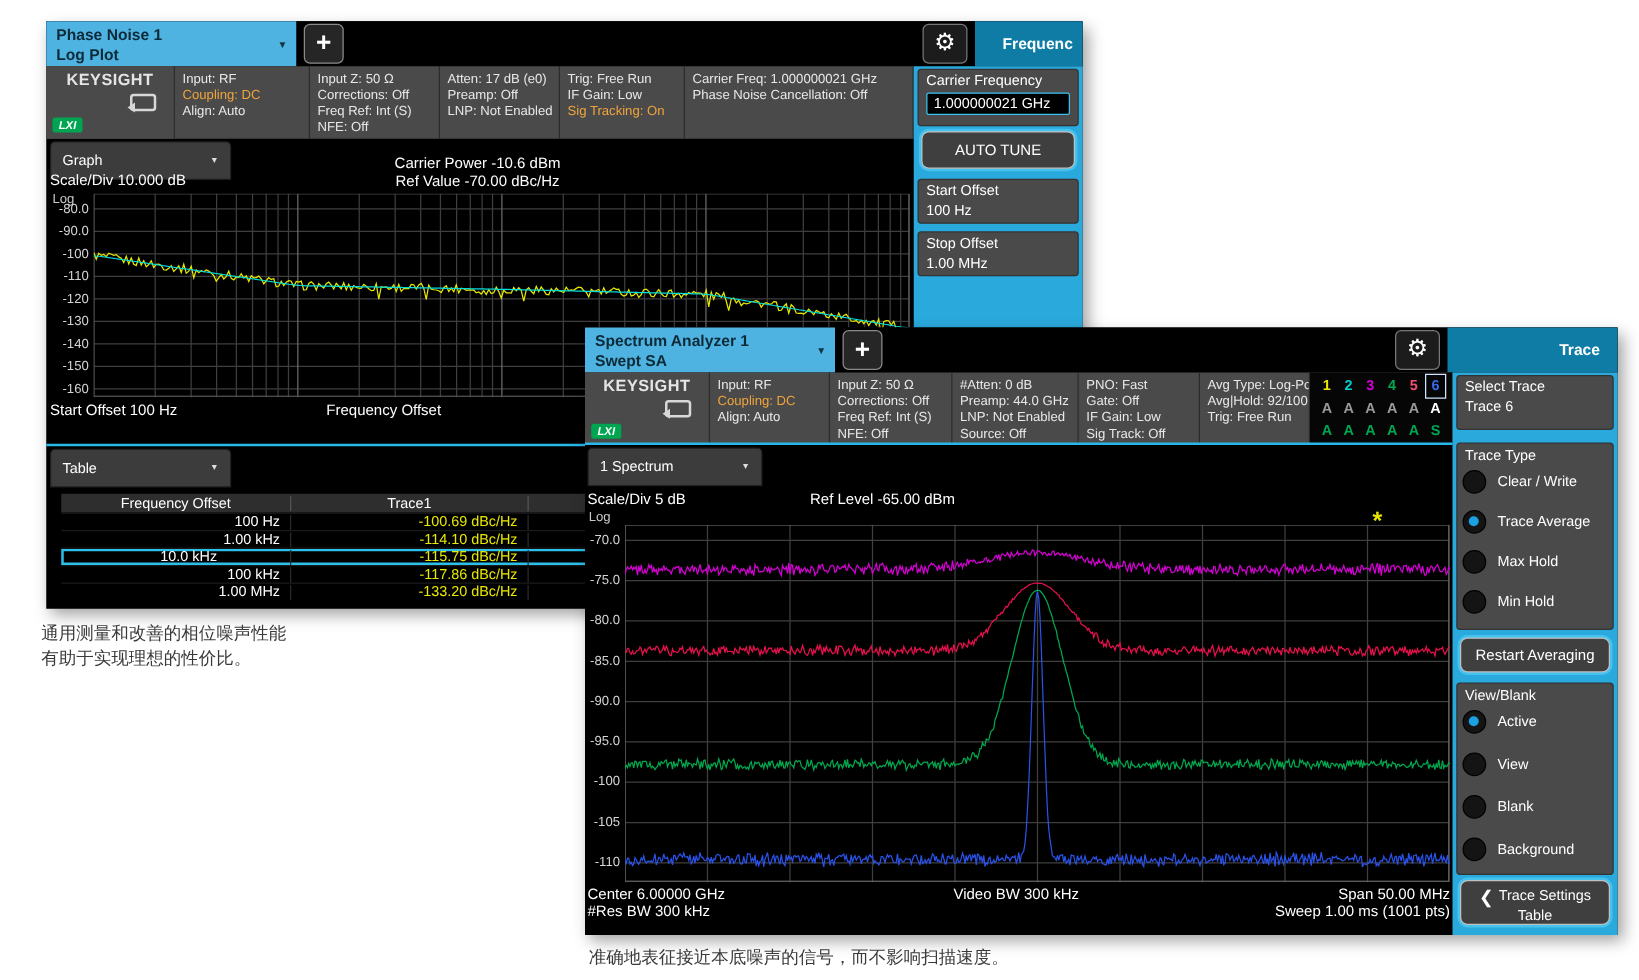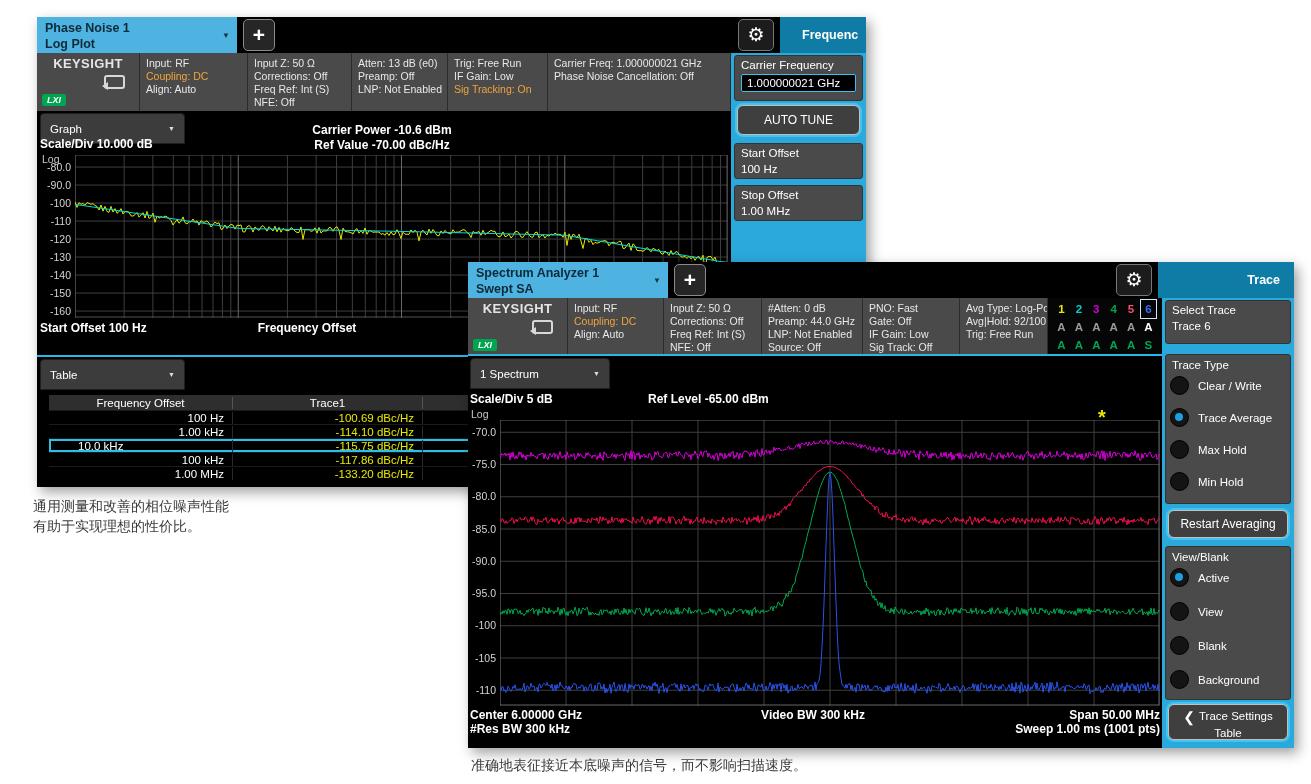--- a/index.html
+++ b/index.html
@@ -26,21 +26,21 @@
   .regrow{display:flex;justify-content:space-between;height:18px;}
   .regcell{width:15px;text-align:center;font-weight:bold;font-size:11.5px;line-height:18px;}
   .regbox{outline:1px solid #cfe4ff;}
   .panel{position:absolute;background:#2aa9dc;}
   .pkey{position:absolute;left:3px;right:3px;background:#4a4a4a;border:1px solid #333;border-radius:3px;padding:3px 6px;color:#fff;font-size:11.5px;box-sizing:border-box;}
   .pinput{background:#000;border:1px solid #39c1ef;border-radius:2px;margin-top:3px;padding:2px 5px;font-size:11.5px;color:#fff;}
   .pval{margin-top:4px;}
   .pbtn{position:absolute;left:6px;right:6px;background:#3f3f3f;border:1px solid #c0c0c0;box-shadow:0 0 0 2px #45c2ee;border-radius:6px;color:#fff;font-size:12px;text-align:center;box-sizing:border-box;}
   .vdrop{position:absolute;background:#3c3c3c;border:1px solid #1f1f1f;border-radius:4px 4px 0 0;color:#fff;font-size:11.5px;padding:0 9px;display:flex;align-items:center;justify-content:space-between;box-sizing:border-box;}
   .vdrop .dcaret{font-size:7px;color:#ddd;}
-  .glabel{position:absolute;color:#fff;font-weight:bold;font-size:12px;white-space:nowrap;}
+  .glabel{position:absolute;color:#fff;font-weight:normal;font-size:12px;white-space:nowrap;}
   .loglbl{position:absolute;color:#c8c8c8;font-size:10.5px;}
   .tick{position:absolute;color:#d4d4d4;font-size:10.5px;text-align:right;}
   .cyanline{position:absolute;height:2px;background:#29b6e8;}
   .tbl{position:absolute;font-size:11.5px;color:#fff;}
   .thead{display:flex;background:#2e2e2e;height:15px;align-items:center;}
   .thead .hc{text-align:center;box-sizing:border-box;}
   .trow{display:flex;height:14px;align-items:center;border-top:1px solid #1b1b1b;box-sizing:border-box;}
   .trow.sel{box-shadow:inset 0 0 0 2px #2bc0ea;}
   .tc{box-sizing:border-box;white-space:nowrap;overflow:hidden;}
   .pgroup{position:absolute;left:3px;right:3px;background:#4a4a4a;border:1px solid #333;border-radius:3px;color:#fff;font-size:11.5px;padding:4px 6px;box-sizing:border-box;}
@@ -80,21 +80,21 @@
             <div class="orange">Coupling: DC</div>
             <div>Align: Auto</div>
           </div>
           <div class="setcol" style="width: 104px;">
             <div>Input Z: 50 Ω</div>
             <div>Corrections: Off</div>
             <div>Freq Ref: Int (S)</div>
             <div>NFE: Off</div>
           </div>
           <div class="setcol" style="width: 96px;">
-            <div>Atten: 13 dB (e0)</div>
+            <div>Atten: 17 dB (e0)</div>
             <div>Preamp: Off</div>
             <div>LNP: Not Enabled</div>
           </div>
           <div class="setcol" style="width: 100px;">
             <div>Trig: Free Run</div>
             <div>IF Gain: Low</div>
             <div class="orange">Sig Tracking: On</div>
           </div>
           <div class="setcol" style="width: 183px;">
             <div>Carrier Freq: 1.000000021 GHz</div>
@@ -208,21 +208,21 @@
             <div class="tc" style="width: 183px; text-align: right; padding-right: 8px;">100 Hz</div>
             <div class="tc" style="width: 190px; text-align: right; padding-right: 8px; color: rgb(232, 232, 0); border-left: 1px solid rgb(42, 42, 42);">-100.69 dBc/Hz</div>
             <div class="tc" style="width: 299px; padding-left: 72px; color: rgb(0, 216, 216); border-left: 1px solid rgb(42, 42, 42);">-1</div>
           </div>
           <div class="trow">
             <div class="tc" style="width: 183px; text-align: right; padding-right: 8px;">1.00 kHz</div>
             <div class="tc" style="width: 190px; text-align: right; padding-right: 8px; color: rgb(232, 232, 0); border-left: 1px solid rgb(42, 42, 42);">-114.10 dBc/Hz</div>
             <div class="tc" style="width: 299px; padding-left: 72px; color: rgb(0, 216, 216); border-left: 1px solid rgb(42, 42, 42);">-1</div>
           </div>
           <div class="trow sel">
-            <div class="tc" style="width: 183px; text-align: left; padding-right: 8px; padding-left: 29px;">10.0 kHz</div>
+            <div class="tc" style="width: 183px; text-align: center; padding-right: 8px; padding-left: 29px;">10.0 kHz</div>
             <div class="tc" style="width: 190px; text-align: right; padding-right: 8px; color: rgb(232, 232, 0); border-left: 1px solid rgb(42, 42, 42);">-115.75 dBc/Hz</div>
             <div class="tc" style="width: 299px; padding-left: 72px; color: rgb(0, 216, 216); border-left: 1px solid rgb(42, 42, 42);">-1</div>
           </div>
           <div class="trow">
             <div class="tc" style="width: 183px; text-align: right; padding-right: 8px;">100 kHz</div>
             <div class="tc" style="width: 190px; text-align: right; padding-right: 8px; color: rgb(232, 232, 0); border-left: 1px solid rgb(42, 42, 42);">-117.86 dBc/Hz</div>
             <div class="tc" style="width: 299px; padding-left: 72px; color: rgb(0, 216, 216); border-left: 1px solid rgb(42, 42, 42);">-1</div>
           </div>
           <div class="trow">
             <div class="tc" style="width: 183px; text-align: right; padding-right: 8px;">1.00 MHz</div>

